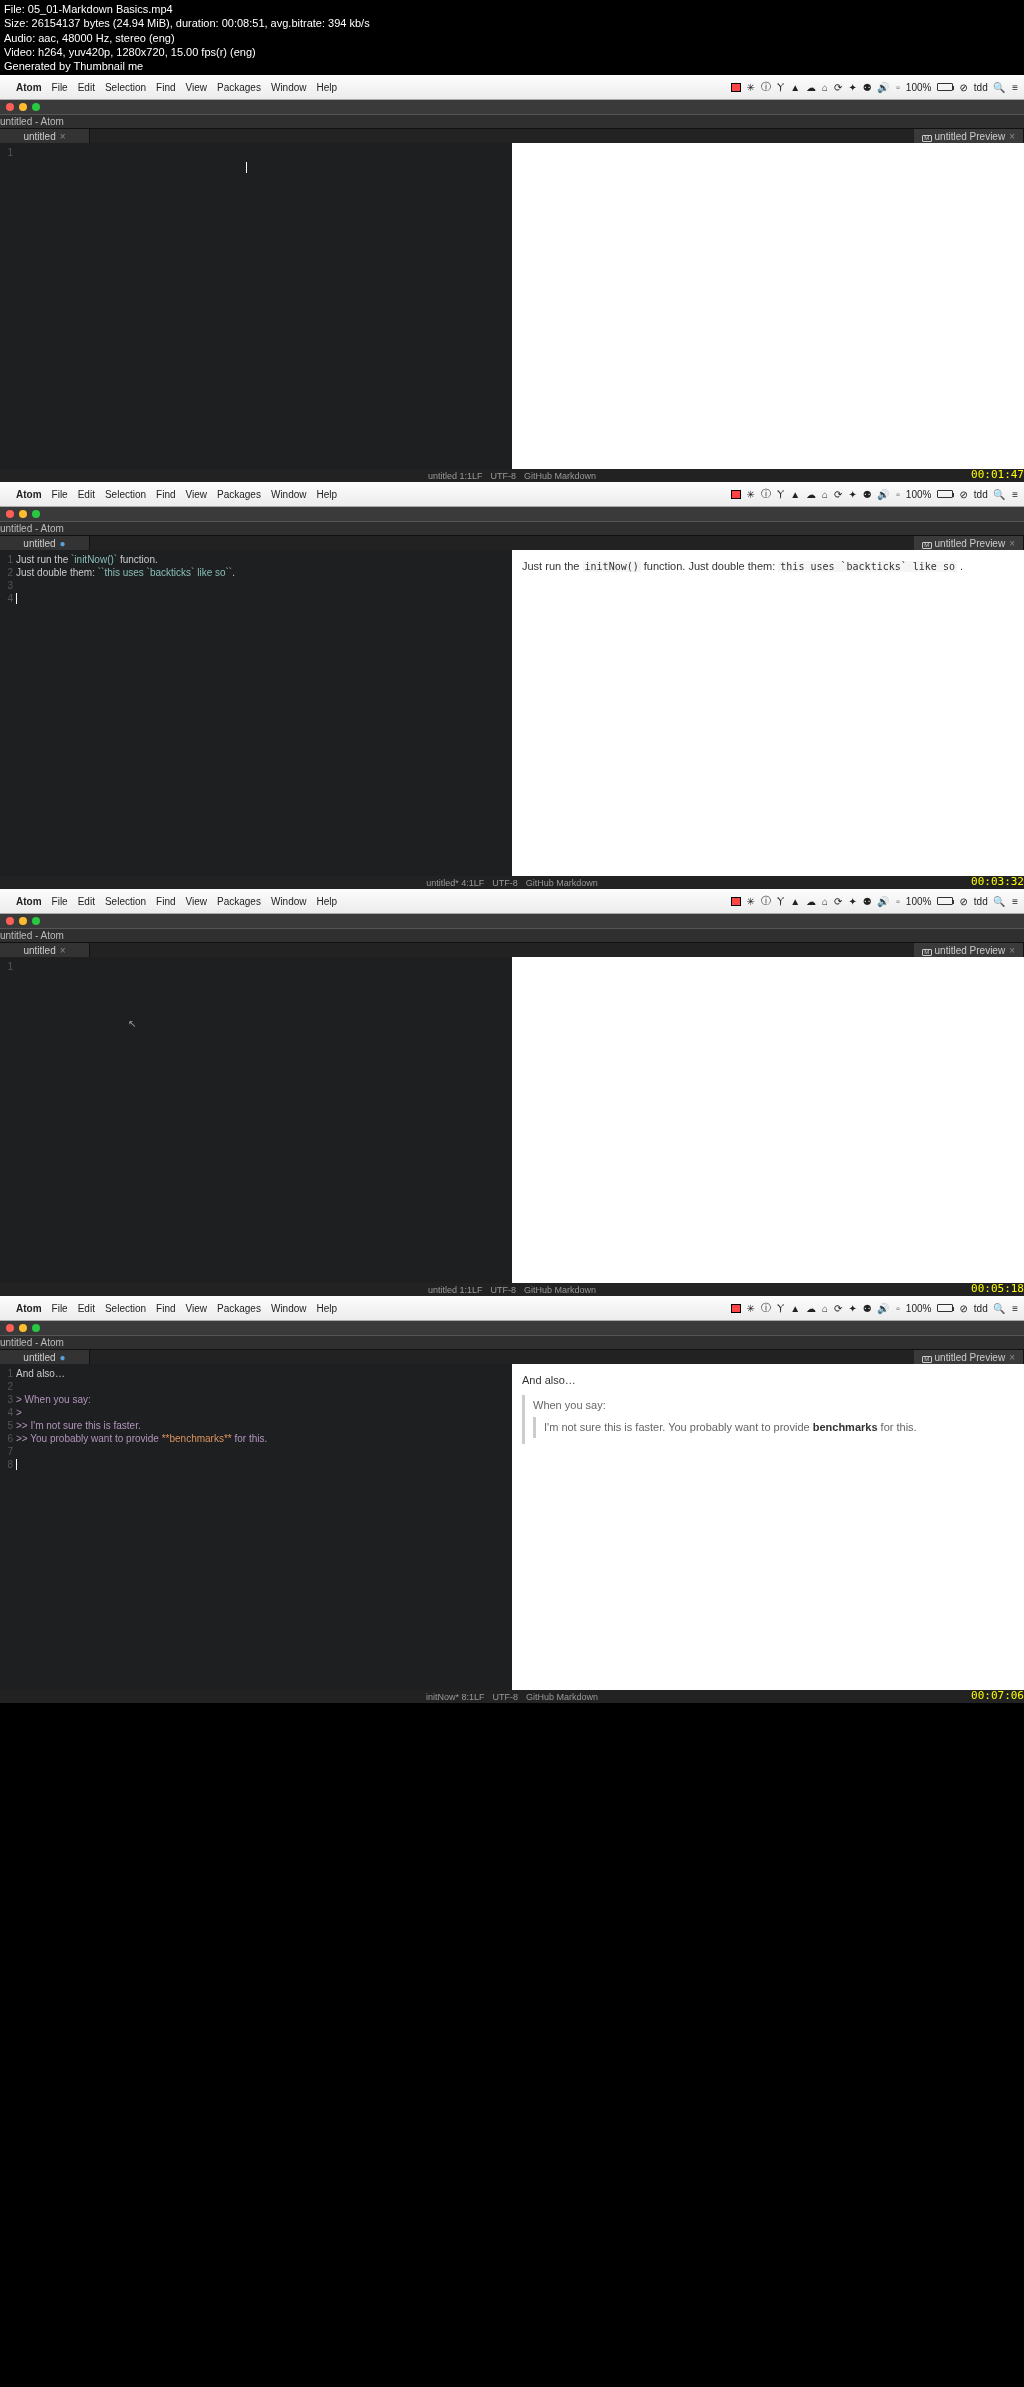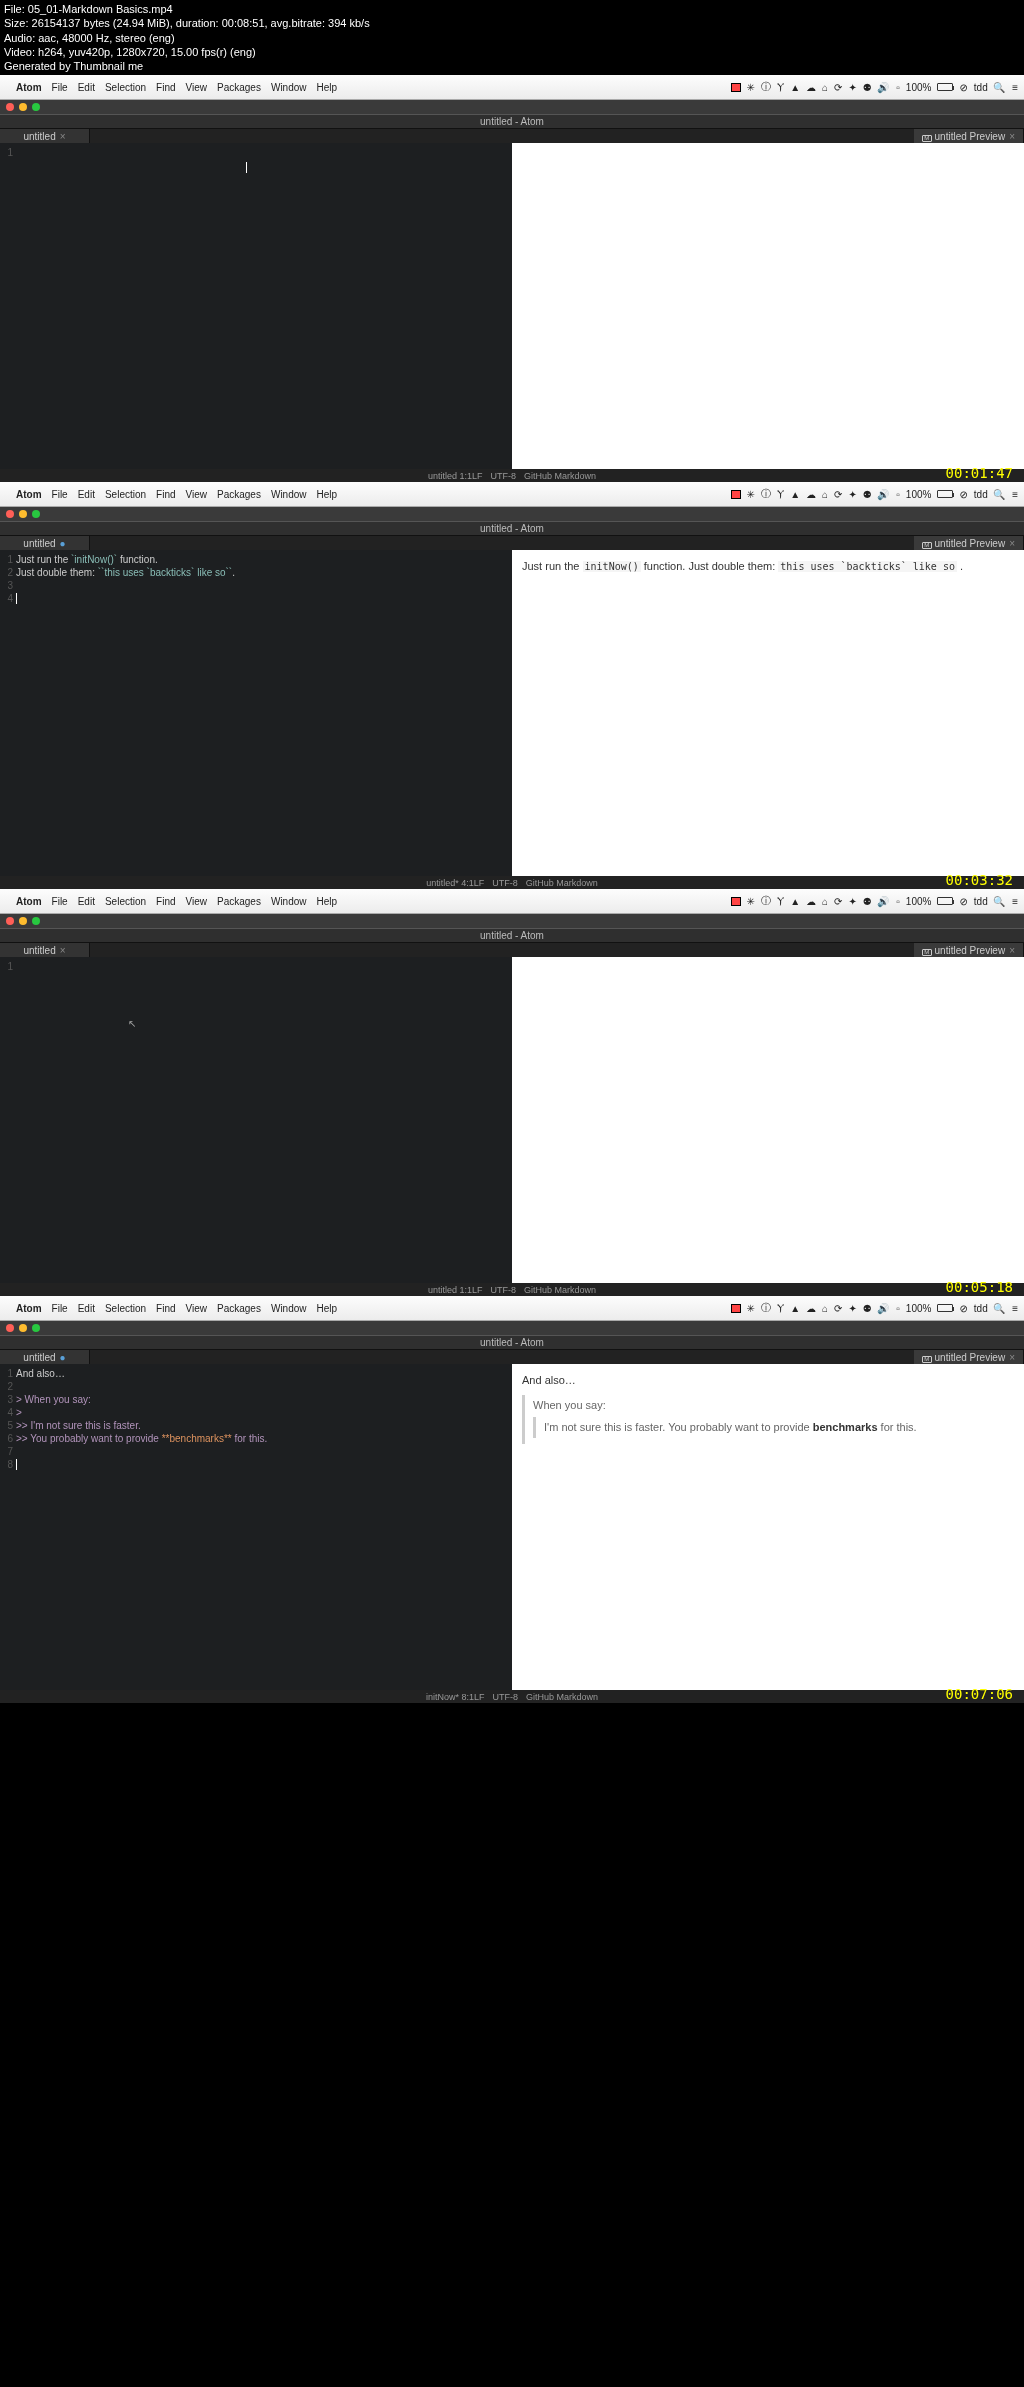--- a/index.html
+++ b/index.html
@@ -13,21 +13,21 @@
 .menubar .left .bold{font-weight:700}
 .menubar .right{gap:6px;font-size:10px}
 .rect{width:10px;height:9px;background:#f44;border:1px solid #000}
 .batt{border:1px solid #333;width:16px;height:8px;border-radius:1px;position:relative}
 .batt::after{content:"";position:absolute;right:-2px;top:2px;width:2px;height:4px;background:#333}
 
 .traffic{height:14px;background:#3a3a3a;display:flex;align-items:center;padding:0 6px;gap:5px}
 .traffic span{width:8px;height:8px;border-radius:50%}
 .t-r{background:#ff5f57}.t-y{background:#febc2e}.t-g{background:#28c840}
 
-.titlebar{height:14px;background:#2f2f2f;color:#bbb;font-size:10px;text-align:center;line-height:14px;border-top:1px solid #555}
+.titlebar{height:14px;background:#2f2f2f;color:#bbb;font-size:10px;line-height:14px;border-top:1px solid #555}
 
 .tabs{height:15px;background:#222;display:flex;font-size:10px;color:#ccc;border-top:1px solid #111}
 .tab{padding:0 8px;display:flex;align-items:center;gap:4px;background:#333;min-width:90px;justify-content:center;border-right:1px solid #111}
 .tab.preview{margin-left:auto;min-width:100px;background:#3a3a3a}
 .tab .close{color:#888;font-size:10px}
 .tab .mod{color:#5aa0d8}
 
 .split{display:flex;height:326px;font-size:11px}
 .editor{width:50%;background:#1d1f21;display:flex;color:#ccc;font-family:Menlo,Consolas,monospace}
 .gutter{width:16px;text-align:right;padding:3px 3px 0 0;color:#555;font-size:10px;line-height:13px}
@@ -37,21 +37,21 @@
 .code .bold{color:#de935f}
 .cursor{display:inline-block;width:1px;height:11px;background:#fff;vertical-align:text-bottom}
 .preview-pane{width:50%;background:#fff;padding:8px 10px;color:#333;font-size:11px;line-height:1.5}
 .preview-pane code{font-family:Menlo,monospace;background:#f5f5f5;padding:0 2px;font-size:10px}
 .preview-pane blockquote{border-left:3px solid #ccc;padding:2px 8px;margin:6px 0;color:#666}
 .preview-pane blockquote blockquote{border-left:3px solid #ccc;margin:4px 0}
 .preview-pane strong{font-weight:700;color:#333}
 
 .status{height:13px;background:#222;display:flex;align-items:center;justify-content:center;font-size:9px;color:#999;padding:0 6px}
 .status .right{display:flex;gap:8px}
-.ts{position:absolute;right:11px;color:#ff0;font-size:14px;font-family:monospace}
+.ts{position:absolute;right:0;color:#ff0;font-size:11px;font-family:monospace}
 .ts.bottom{bottom:1px}
 .mdicon{display:inline-block;width:10px;height:7px;border:1px solid #ccc;border-radius:1px;font-size:6px;text-align:center;line-height:5px;color:#ccc}
 </style>
 </head>
 <body>
 
 <div class="meta">
   <div>File: 05_01-Markdown Basics.mp4</div>
   <div>Size: 26154137 bytes (24.94 MiB), duration: 00:08:51, avg.bitrate: 394 kb/s</div>
   <div>Audio: aac, 48000 Hz, stereo (eng)</div>

